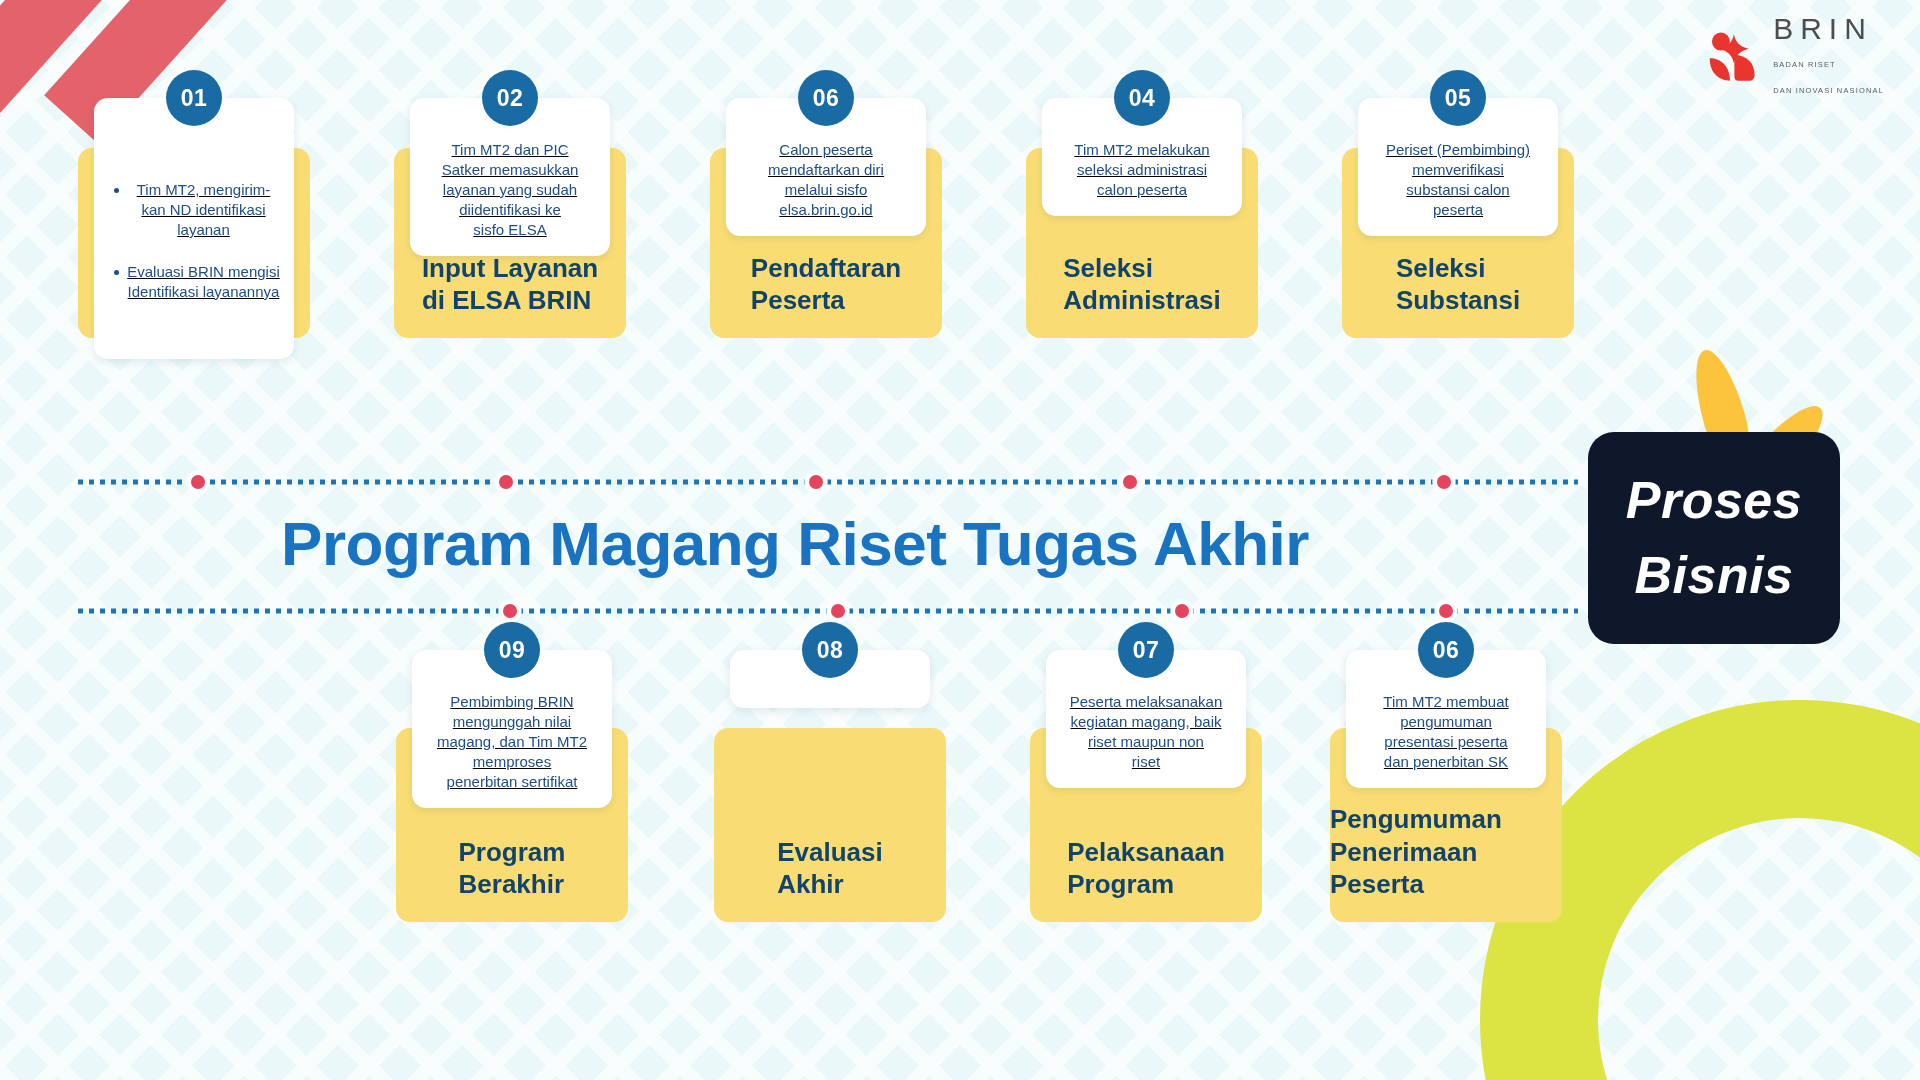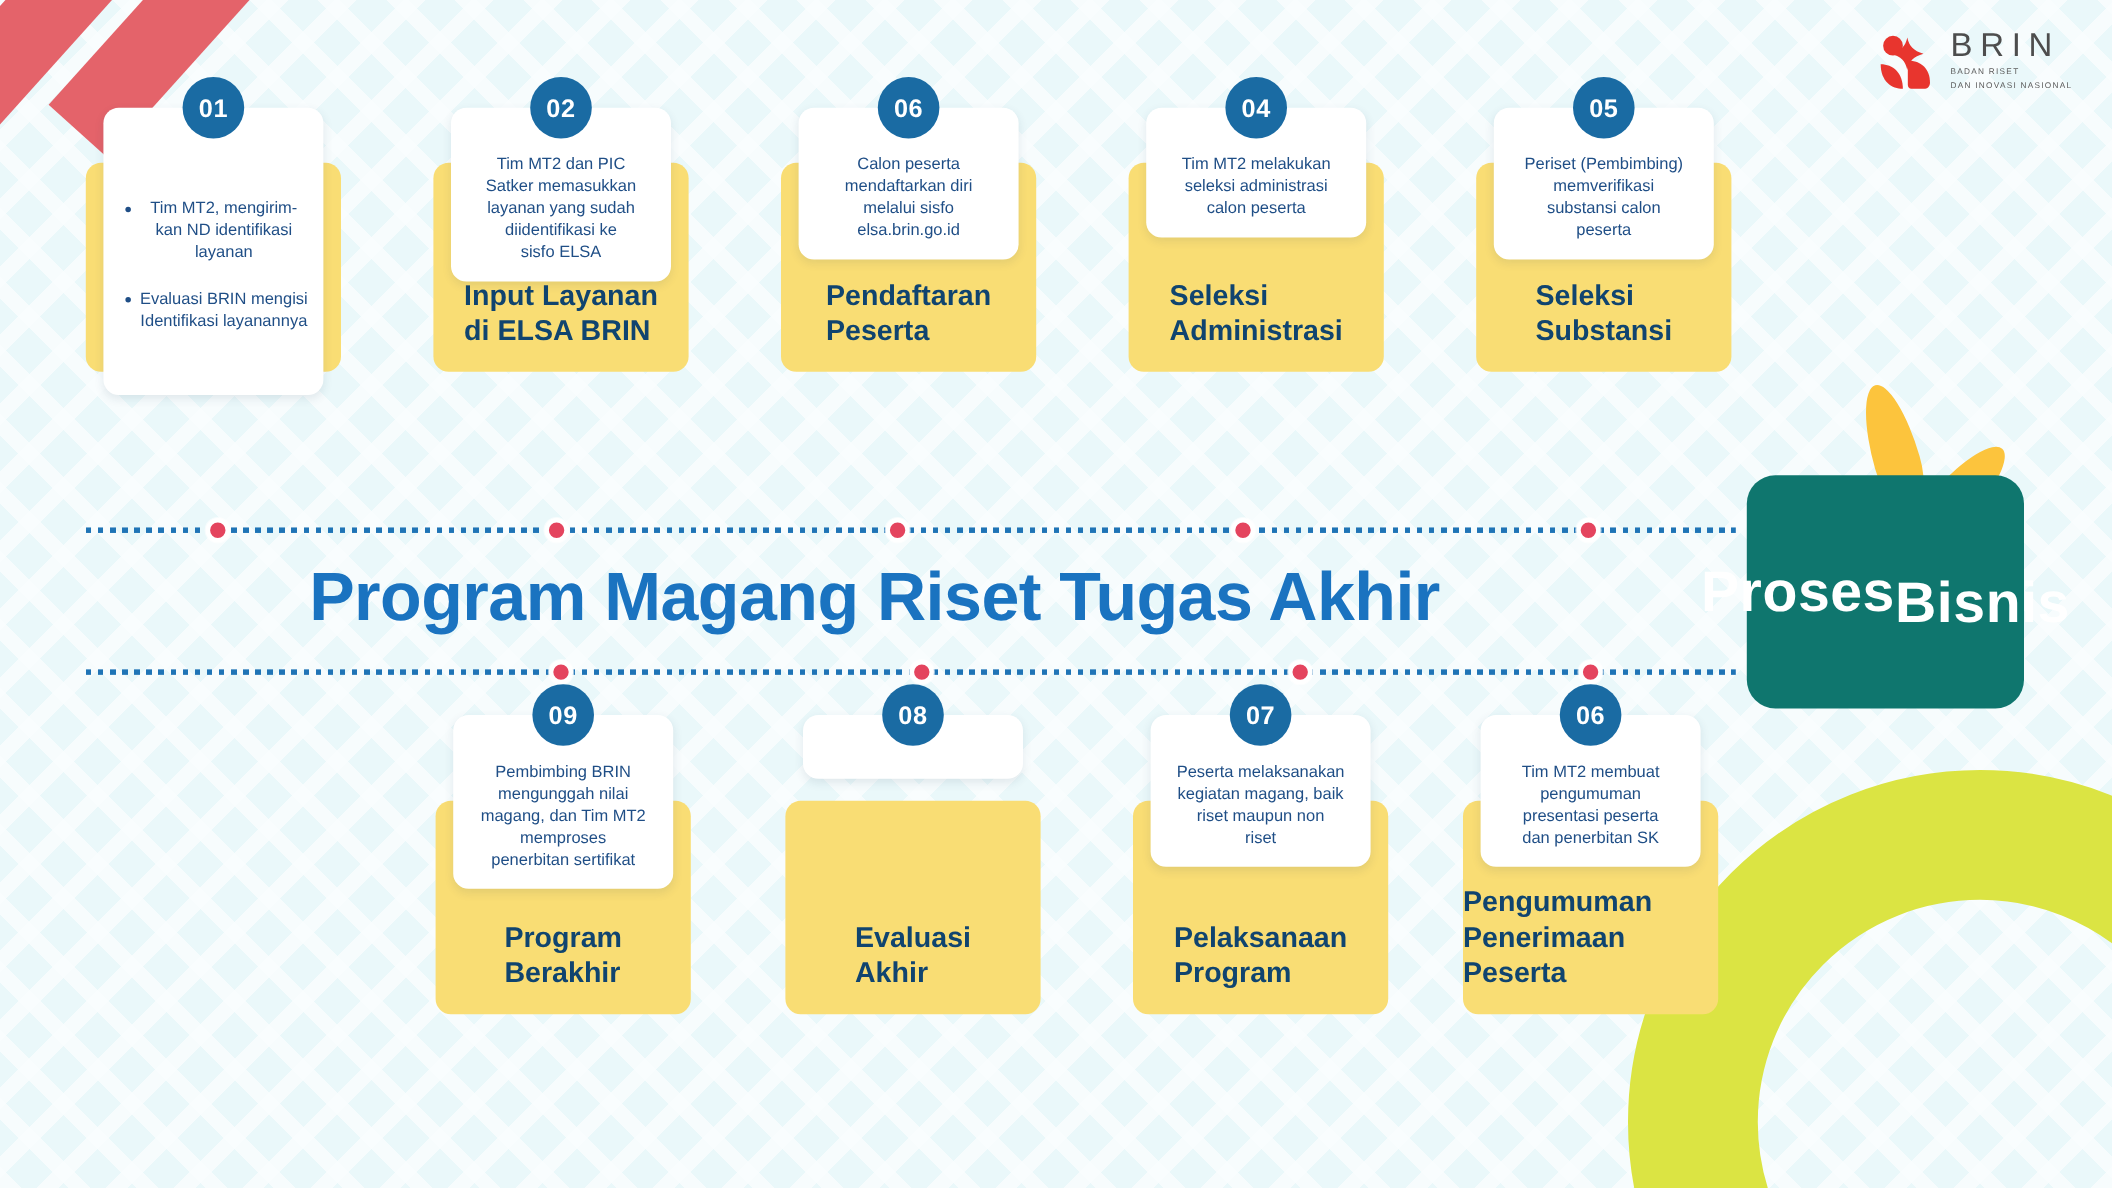--- a/index.html
+++ b/index.html
@@ -82,21 +82,21 @@
     letter-spacing: 7px;
     font-weight: 400;
     color: #4d4d4d;
     line-height: 1;
   }
   .brin-sub {
     font-size: 7.5px;
     letter-spacing: 1.15px;
     color: #5c5c5c;
     line-height: 1.35;
-    margin-top: 3px;
+    margin-top: 16px;
   }
 
   
   .timeline {
     position: absolute;
     left: 78px;
     width: 1500px;
     height: 8px;
   }
   .timeline.top { top: 478px; }
@@ -138,32 +138,33 @@
   .badge {
     position: absolute;
     left: 1588px;
     top: 432px;
     width: 252px;
     height: 212px;
   }
   .badge-box {
     position: absolute;
     inset: 0;
-    background: #0f766e;
+    background: #0f172a;
     border-radius: 26px;
     display: flex;
-    flex-direction: row;
+    flex-direction: column;
     align-items: center;
     justify-content: center;
     color: #ffffff;
     font-size: 52px;
     font-weight: 700;
     line-height: 1.05;
     letter-spacing: 0.5px;
     z-index: 2;
+    font-style: italic;
   }
   .badge-line { display: block; }
   .badge-line.l2 { margin-top: 20px; }
   .splash {
     position: absolute;
     background: #fcc43d;
     border-radius: 50% 50% 50% 50% / 60% 60% 40% 40%;
     z-index: 1;
   }
   .splash.a {
@@ -210,20 +211,21 @@
   }
   .step-card {
     position: absolute;
     left: 16px;
     top: 0;
     width: 200px;
     background: #ffffff;
     border-radius: 14px;
     box-shadow: 0 3px 9px rgba(30,60,90,0.10);
     padding: 42px 14px 16px 14px;
+    text-decoration: underline;
   }
   .step-num {
     position: absolute;
     top: -28px;
     left: 50%;
     transform: translateX(-50%);
     width: 56px; height: 56px;
     border-radius: 50%;
     background: #1a6ba3;
     color: #ffffff;

